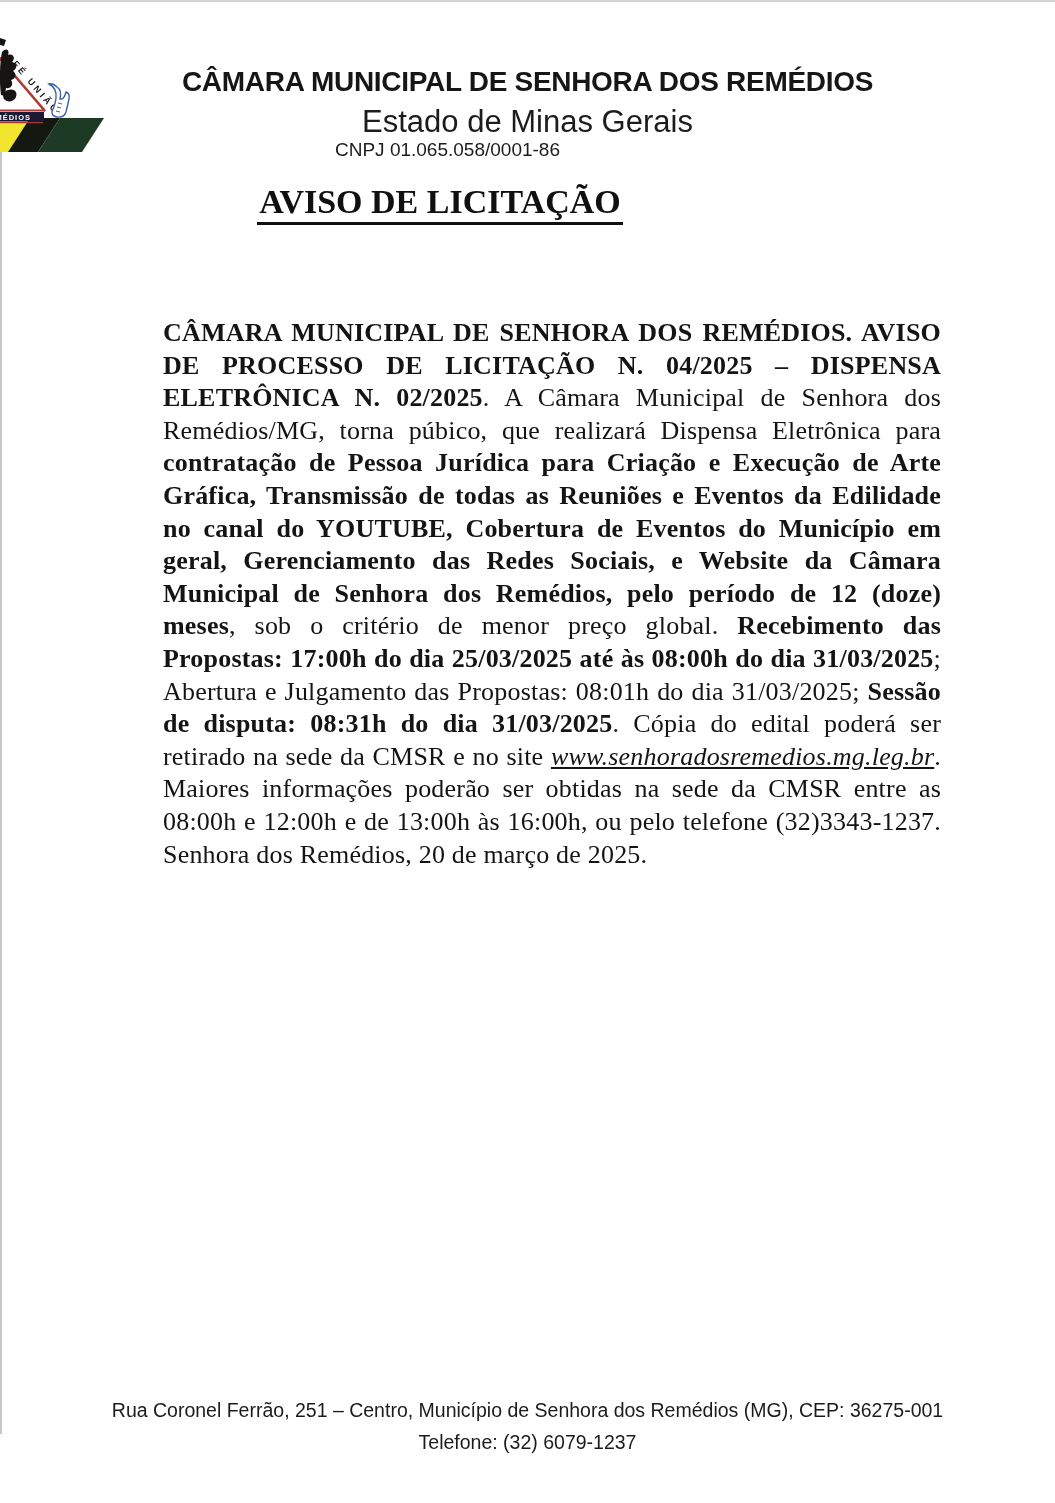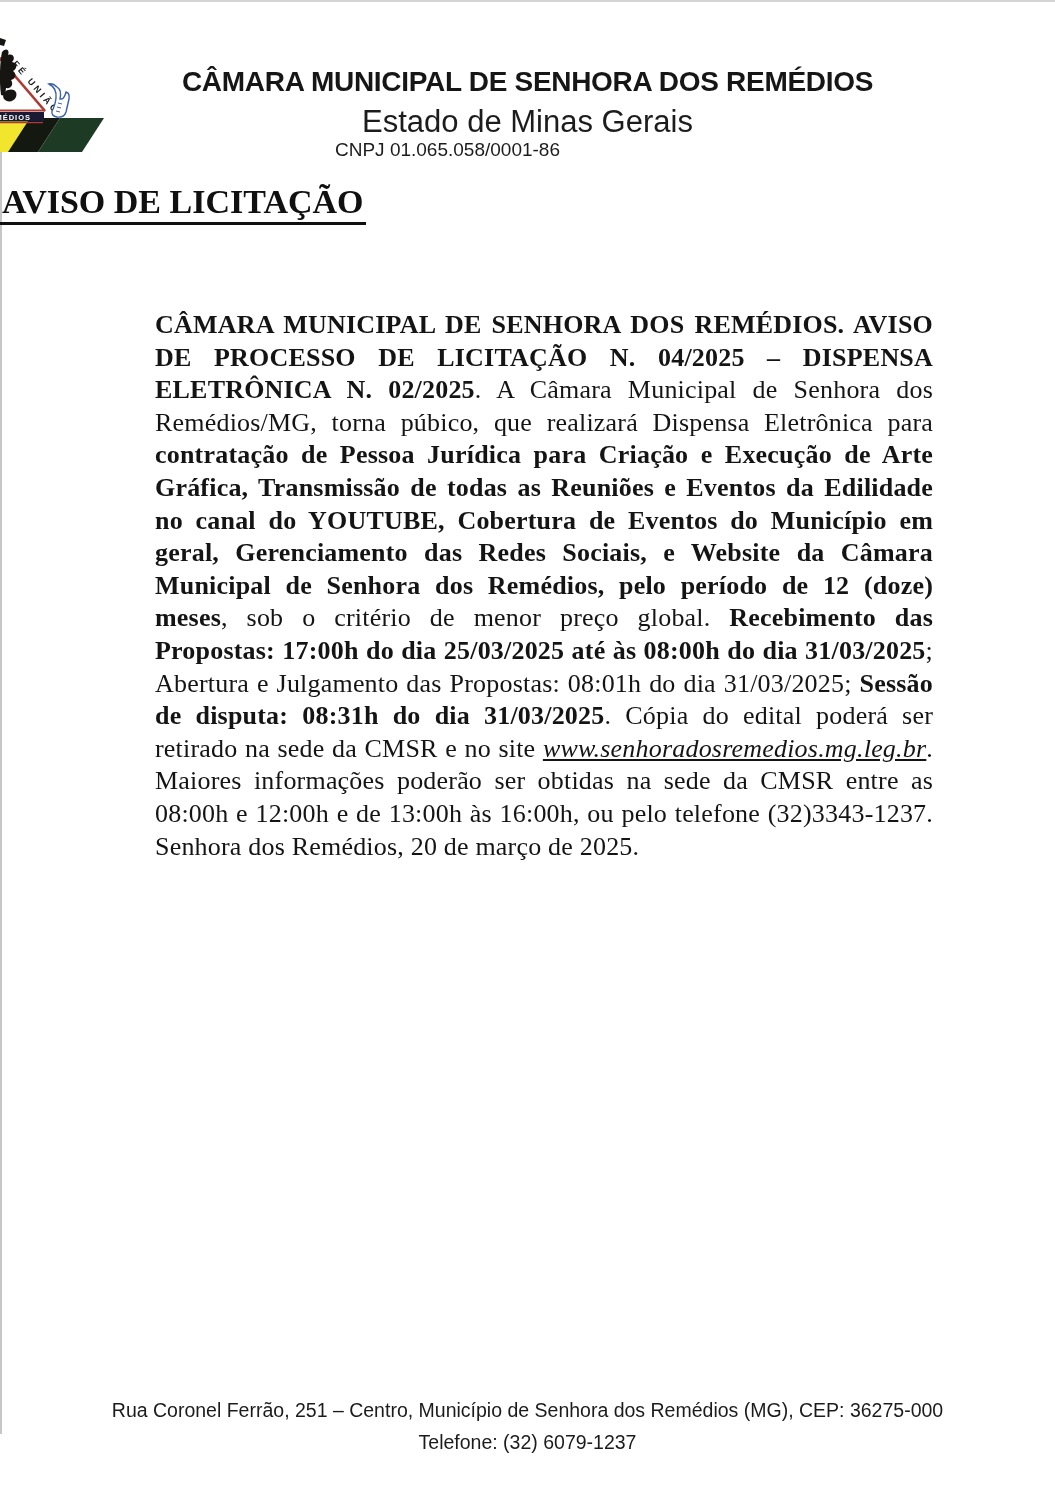--- a/index.html
+++ b/index.html
@@ -27,32 +27,32 @@
   }
   .state-line{
     position:absolute;left:0;top:104px;width:1055px;
     text-align:center;font-size:31px;color:#1c1c1c;
   }
   .cnpj-line{
     position:absolute;left:0;top:139px;width:895px;
     text-align:center;font-size:19px;color:#1c1c1c;
   }
   .title-wrap{
-    position:absolute;left:0;top:183px;width:880px;text-align:left;
+    position:absolute;left:0;top:183px;width:880px;text-align:center;
   }
   .notice-title{
     display:inline-block;
     font-family:"Liberation Serif", serif;
     font-size:34px;font-weight:bold;color:#101010;
     padding:0 2px 1px 2px;
     border-bottom:3px solid #101010;
   }
   .notice-paragraph{
     position:absolute;left:155px;top:309px;width:778px;
-    margin:0;
+    margin:8px;
     font-family:"Liberation Serif", serif;
     font-size:26px;line-height:32.6px;
     text-align:justify;
     color:#141414;
     letter-spacing:0.2px;
   }
   .notice-paragraph .b{font-weight:bold;}
   .notice-paragraph .l{font-style:italic;text-decoration:underline;}
   .footer{
     position:absolute;left:0;top:1395px;width:1055px;
@@ -98,17 +98,17 @@
   <div class="state-line">Estado de Minas Gerais</div>
   <div class="cnpj-line">CNPJ 01.065.058/0001-86</div>
 
   <div class="title-wrap">
     <span class="notice-title">AVISO DE LICITAÇÃO</span>
   </div>
 
   <p class="notice-paragraph"><span class="b">CÂMARA MUNICIPAL DE SENHORA DOS REMÉDIOS. AVISO DE PROCESSO DE LICITAÇÃO N. 04/2025 – DISPENSA ELETRÔNICA N. 02/2025</span><span class="r">. A Câmara Municipal de Senhora dos Remédios/MG, torna púbico, que realizará Dispensa Eletrônica para </span><span class="b">contratação de Pessoa Jurídica para Criação e Execução de Arte Gráfica, Transmissão de todas as Reuniões e Eventos da Edilidade no canal do YOUTUBE, Cobertura de Eventos do Município em geral, Gerenciamento das Redes Sociais, e Website da Câmara Municipal de Senhora dos Remédios, pelo período de 12 (doze) meses</span><span class="r">, sob o critério de menor preço global. </span><span class="b">Recebimento das Propostas: 17:00h do dia 25/03/2025 até às 08:00h do dia 31/03/2025</span><span class="r">; Abertura e Julgamento das Propostas: 08:01h do dia 31/03/2025; </span><span class="b">Sessão de disputa: 08:31h do dia 31/03/2025</span><span class="r">. Cópia do edital poderá ser retirado na sede da CMSR e no site </span><span class="l">www.senhoradosremedios.mg.leg.br</span><span class="r">. Maiores informações poderão ser obtidas na sede da CMSR entre as 08:00h e 12:00h e de 13:00h às 16:00h, ou pelo telefone (32)3343-1237. Senhora dos Remédios, 20 de março de 2025.</span></p>
 
   <div class="footer">
-    <div>Rua Coronel Ferrão, 251 – Centro, Município de Senhora dos Remédios (MG), CEP: 36275-000</div>
+    <div>Rua Coronel Ferrão, 251 – Centro, Município de Senhora dos Remédios (MG), CEP: 36275-001</div>
     <div>Telefone: (32) 6079-1237</div>
   </div>
 
 </div>
 
 </body></html>

